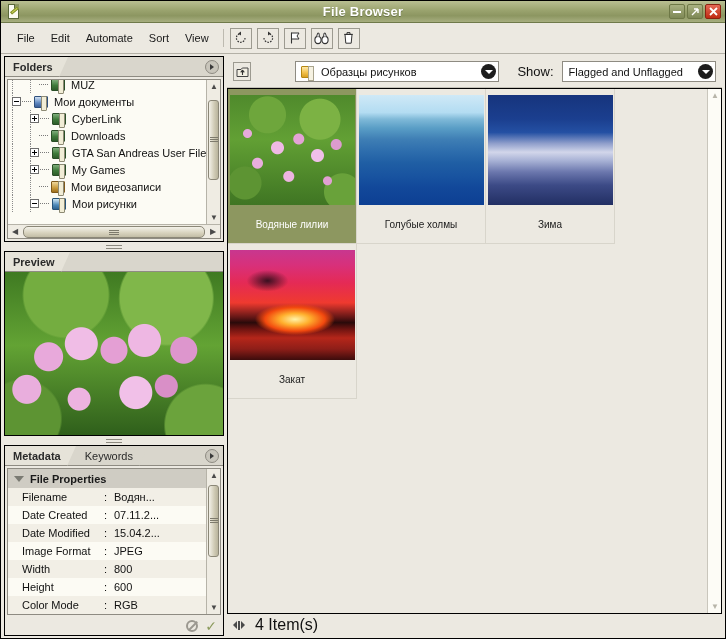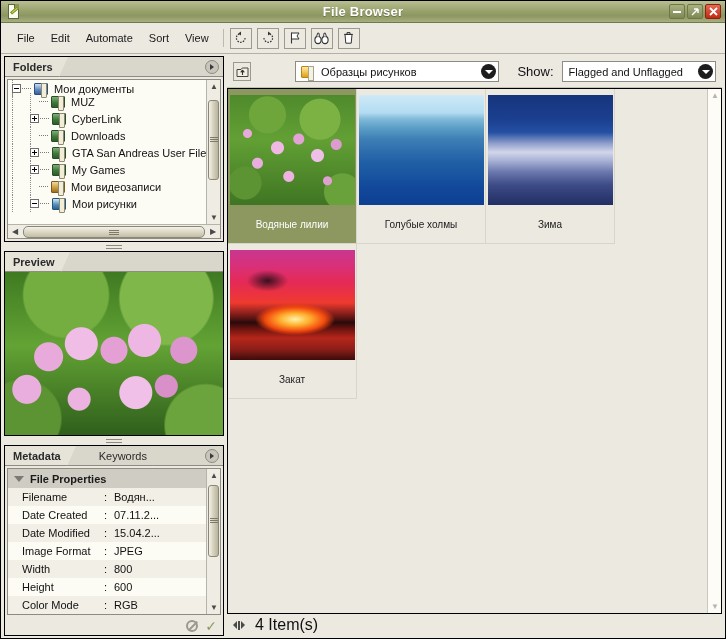--- a/index.html
+++ b/index.html
@@ -545,38 +545,38 @@
           <div class="ptab active">
             <span>Folders</span>
           </div>
           <div class="ptab-strip"></div>
           <div class="ptab-menu">
               <div class="tri"></div>
             </div>
         </div>
         <div class="tree-wrap">
           <div class="tree" id="folder-tree">
+              <div class="trow" style="margin-top: -4px;">
+                <div style="flex: 0 0 22px; height: 17px; position: relative;">
+                  <div class="vline" style="left: 4px;"></div>
+                  <div class="vline" style="left: 22px;"></div>
+                </div>
+                <div class="nub"></div>
+                <div class="dots"></div>
+                <div class="fico"></div>
+                <div class="tlabel">MUZ</div>
+              </div>
               <div class="trow">
                 <div style="flex: 0 0 4px; height: 17px; position: relative;">
                   <div class="vline" style="left: 4px;"></div>
                 </div>
                 <div class="expander"></div>
                 <div class="dots"></div>
                 <div class="fico special"></div>
                 <div class="tlabel">Мои документы</div>
-              </div>
-              <div class="trow" style="margin-top: -4px;">
-                <div style="flex: 0 0 22px; height: 17px; position: relative;">
-                  <div class="vline" style="left: 4px;"></div>
-                  <div class="vline" style="left: 22px;"></div>
-                </div>
-                <div class="nub"></div>
-                <div class="dots"></div>
-                <div class="fico"></div>
-                <div class="tlabel">MUZ</div>
               </div>
               <div class="trow">
                 <div style="flex: 0 0 22px; height: 17px; position: relative;">
                   <div class="vline" style="left: 4px;"></div>
                   <div class="vline" style="left: 22px;"></div>
                 </div>
                 <div class="expander plus"></div>
                 <div class="dots"></div>
                 <div class="fico"></div>
                 <div class="tlabel">CyberLink</div>
@@ -681,21 +681,21 @@
             <i></i>
             <i></i>
           </div>
       </div>
 
       <div class="palette meta-panel">
         <div class="palette-tabs">
           <div class="ptab active">
             <span>Metadata</span>
           </div>
-          <div class="ptab" style="margin-left:24px;">
+          <div class="ptab" style="margin-left:10px;">
             <span>Keywords</span>
           </div>
           <div class="ptab-strip"></div>
           <div class="ptab-menu">
               <div class="tri"></div>
             </div>
         </div>
         <div class="meta-body">
           <div class="meta-list">
             <div class="meta-head">

